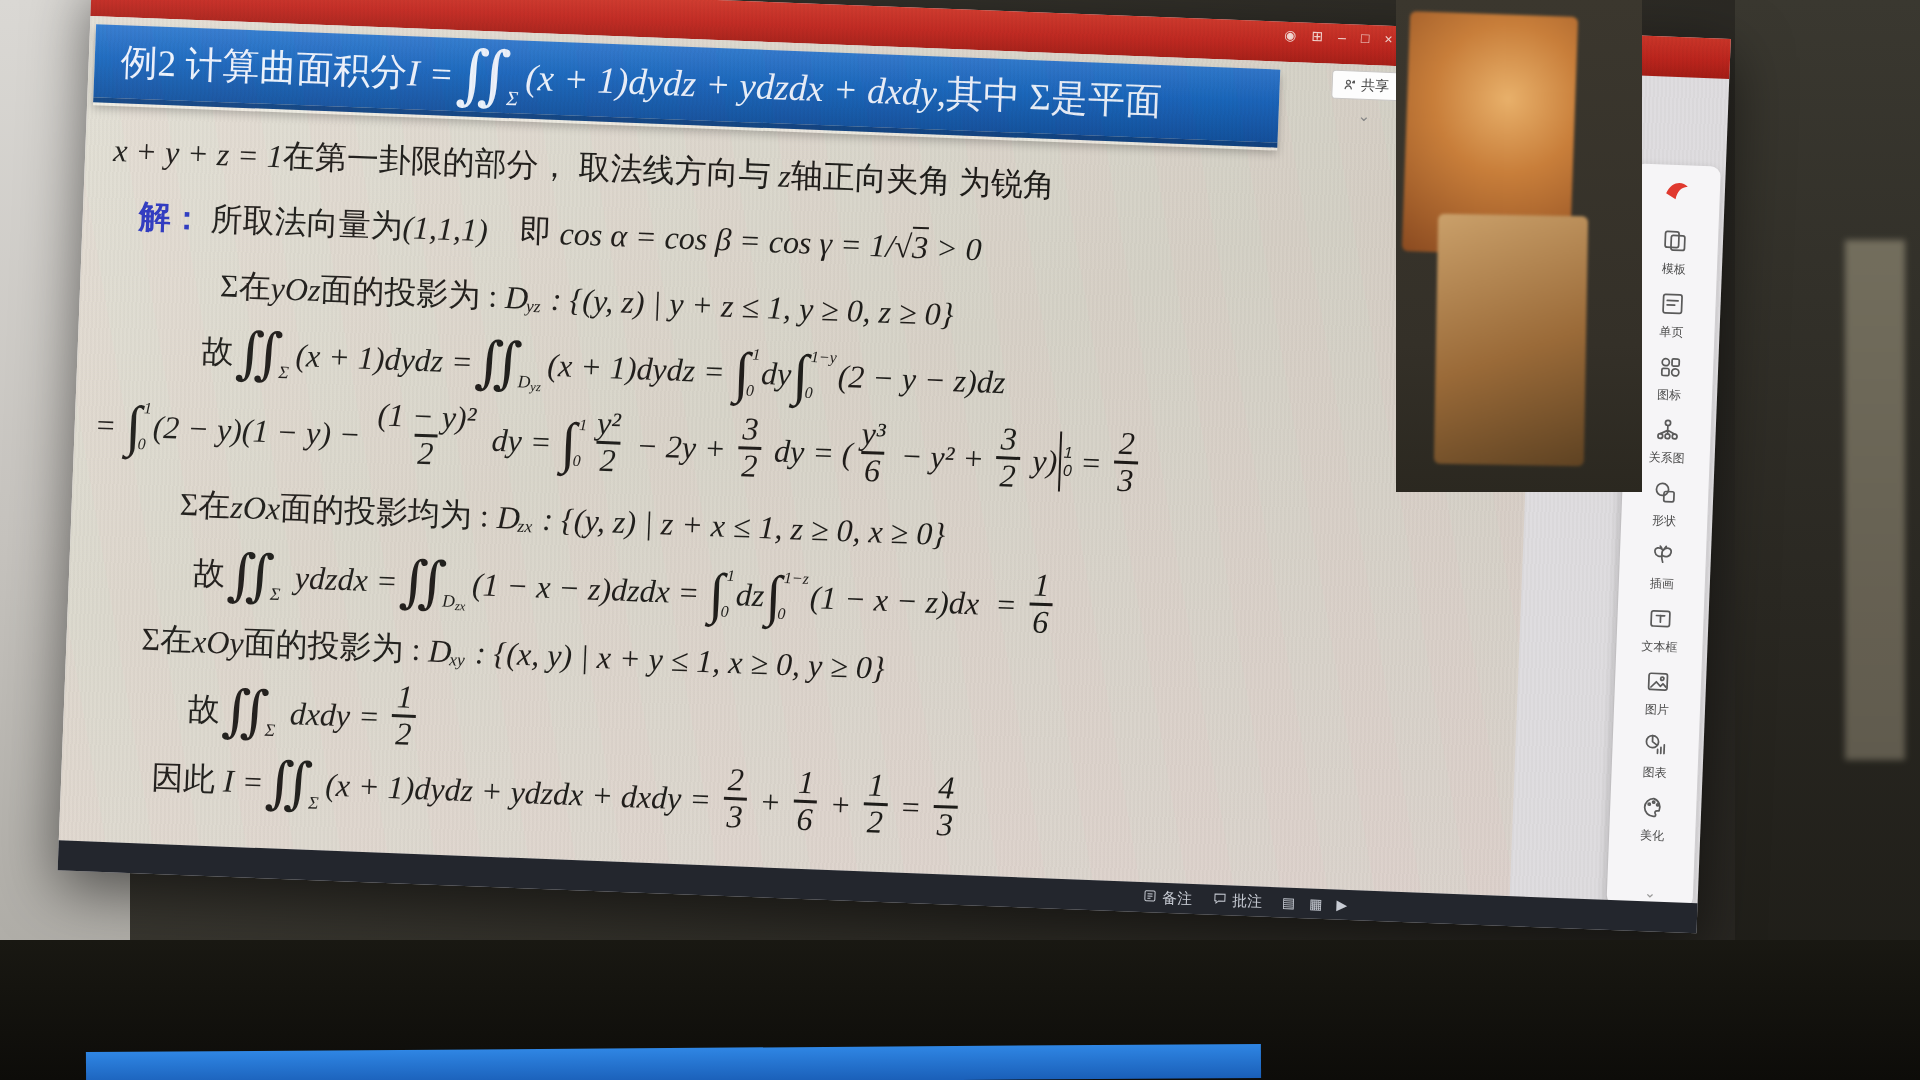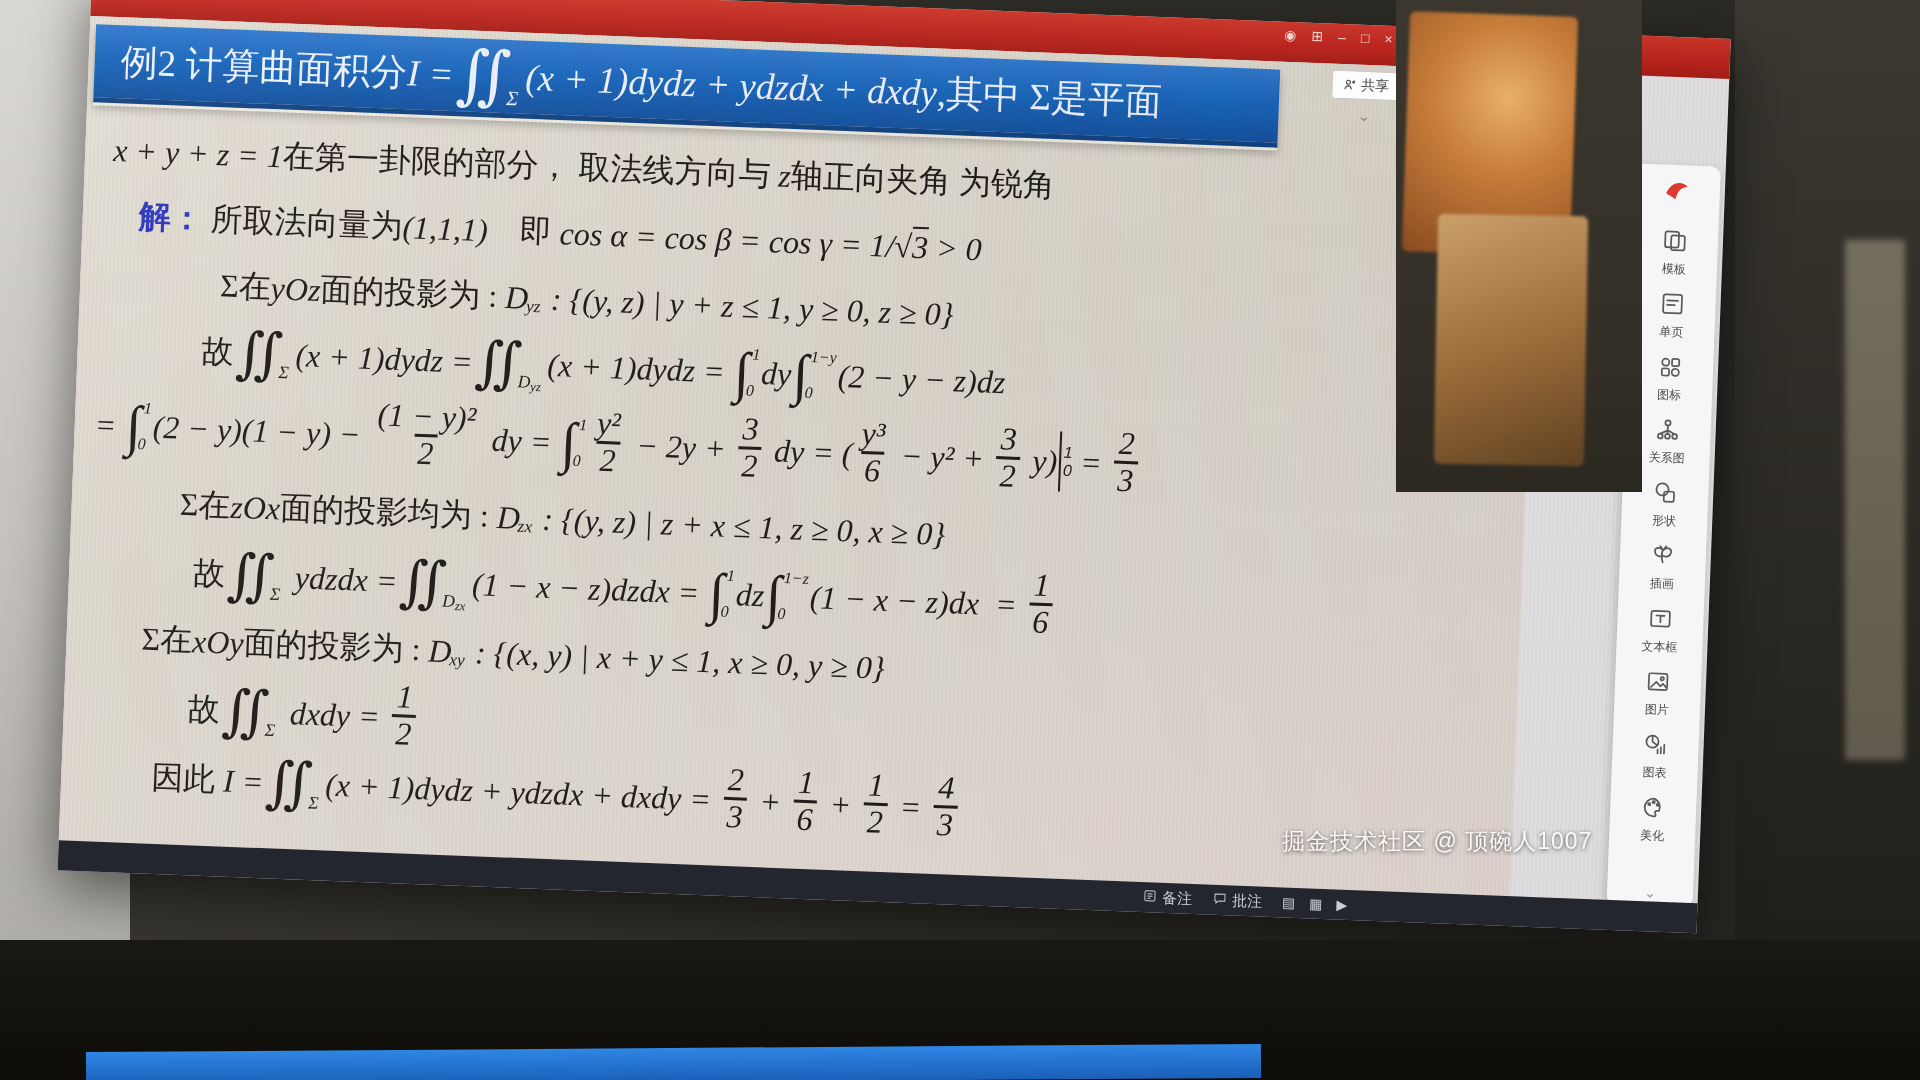--- a/index.html
+++ b/index.html
@@ -359,14 +359,13 @@
     </div>
   </div>
 
   <div class="screen-art">
     <div class="poster poster1"></div>
     <div class="poster poster2"></div>
   </div>
 
   <div class="desk"></div>
   <div class="blue-strip"></div>
-  <div class="watermark">掘金技术社区 @ 顶碗人1007</div>
 </div>
 
 </body></html>

